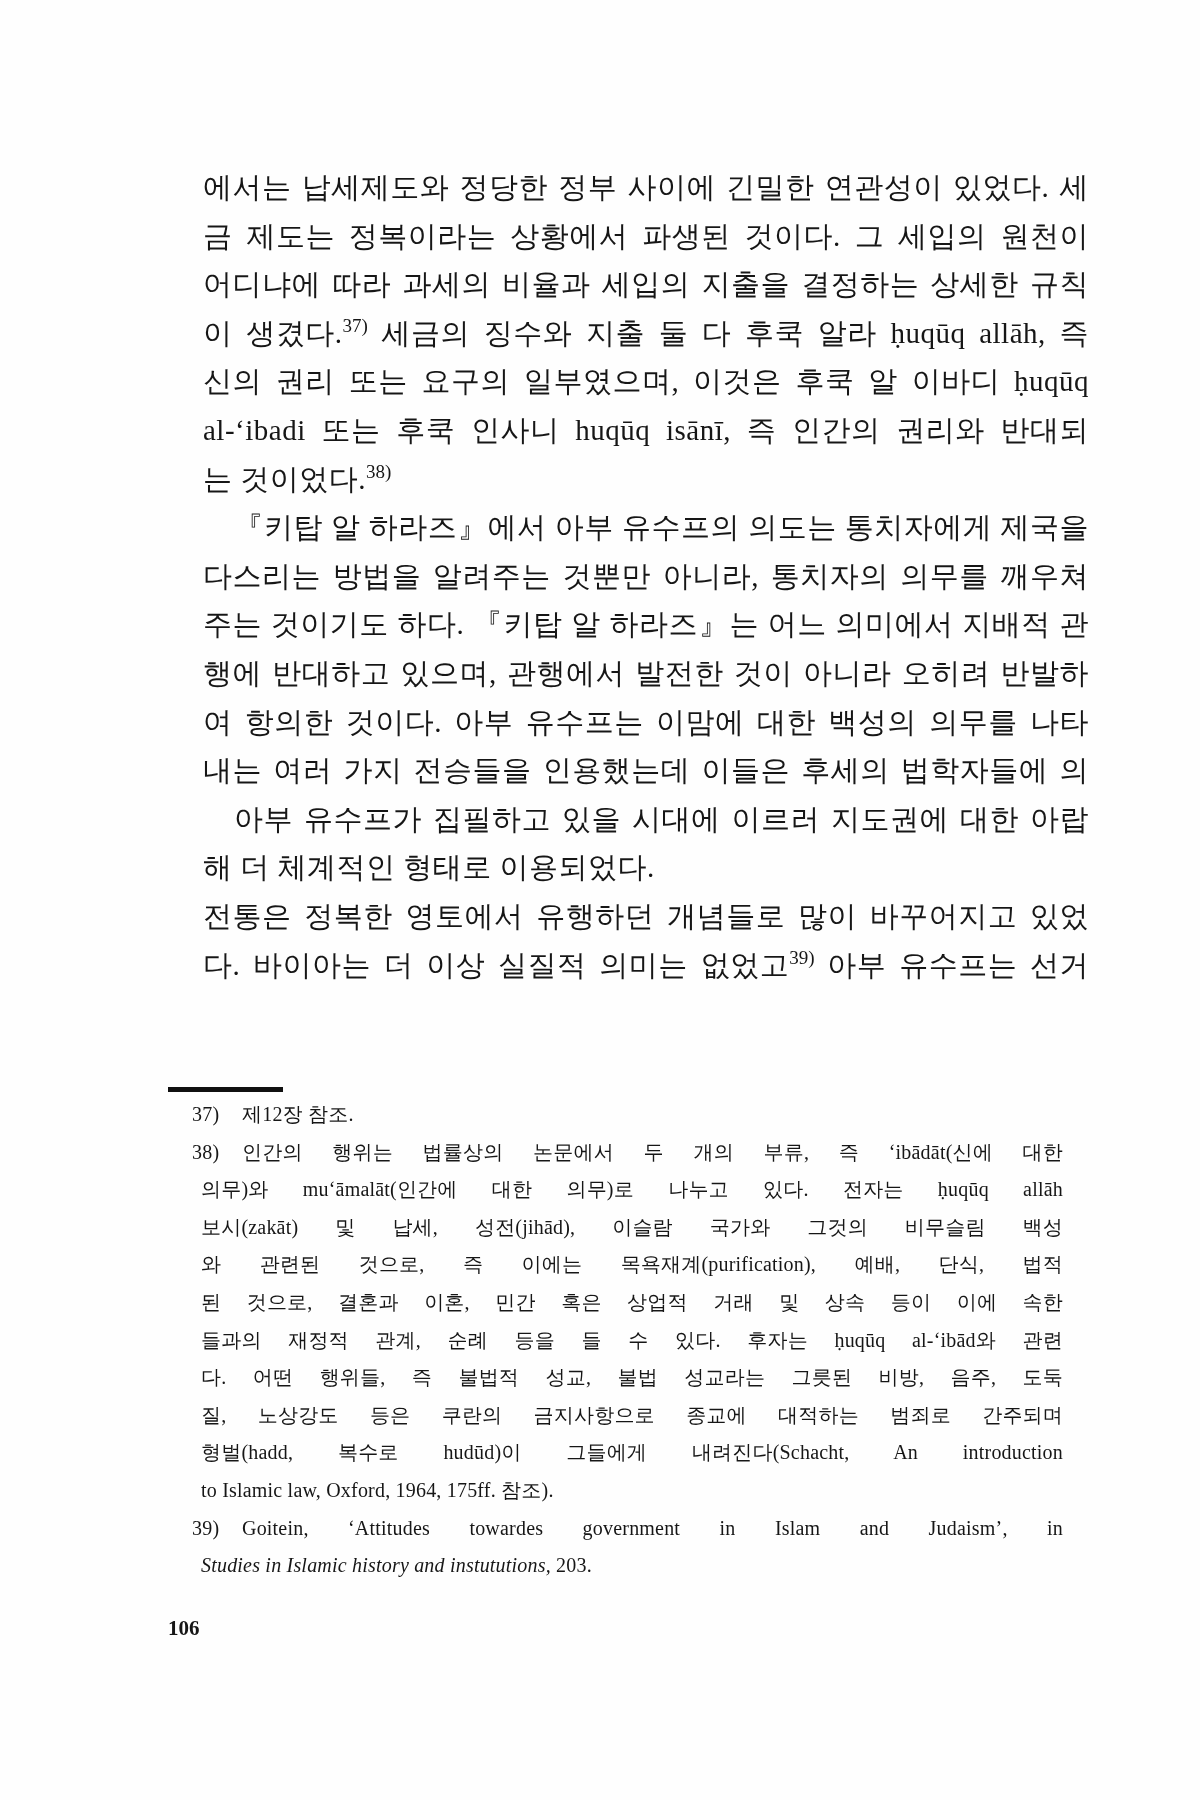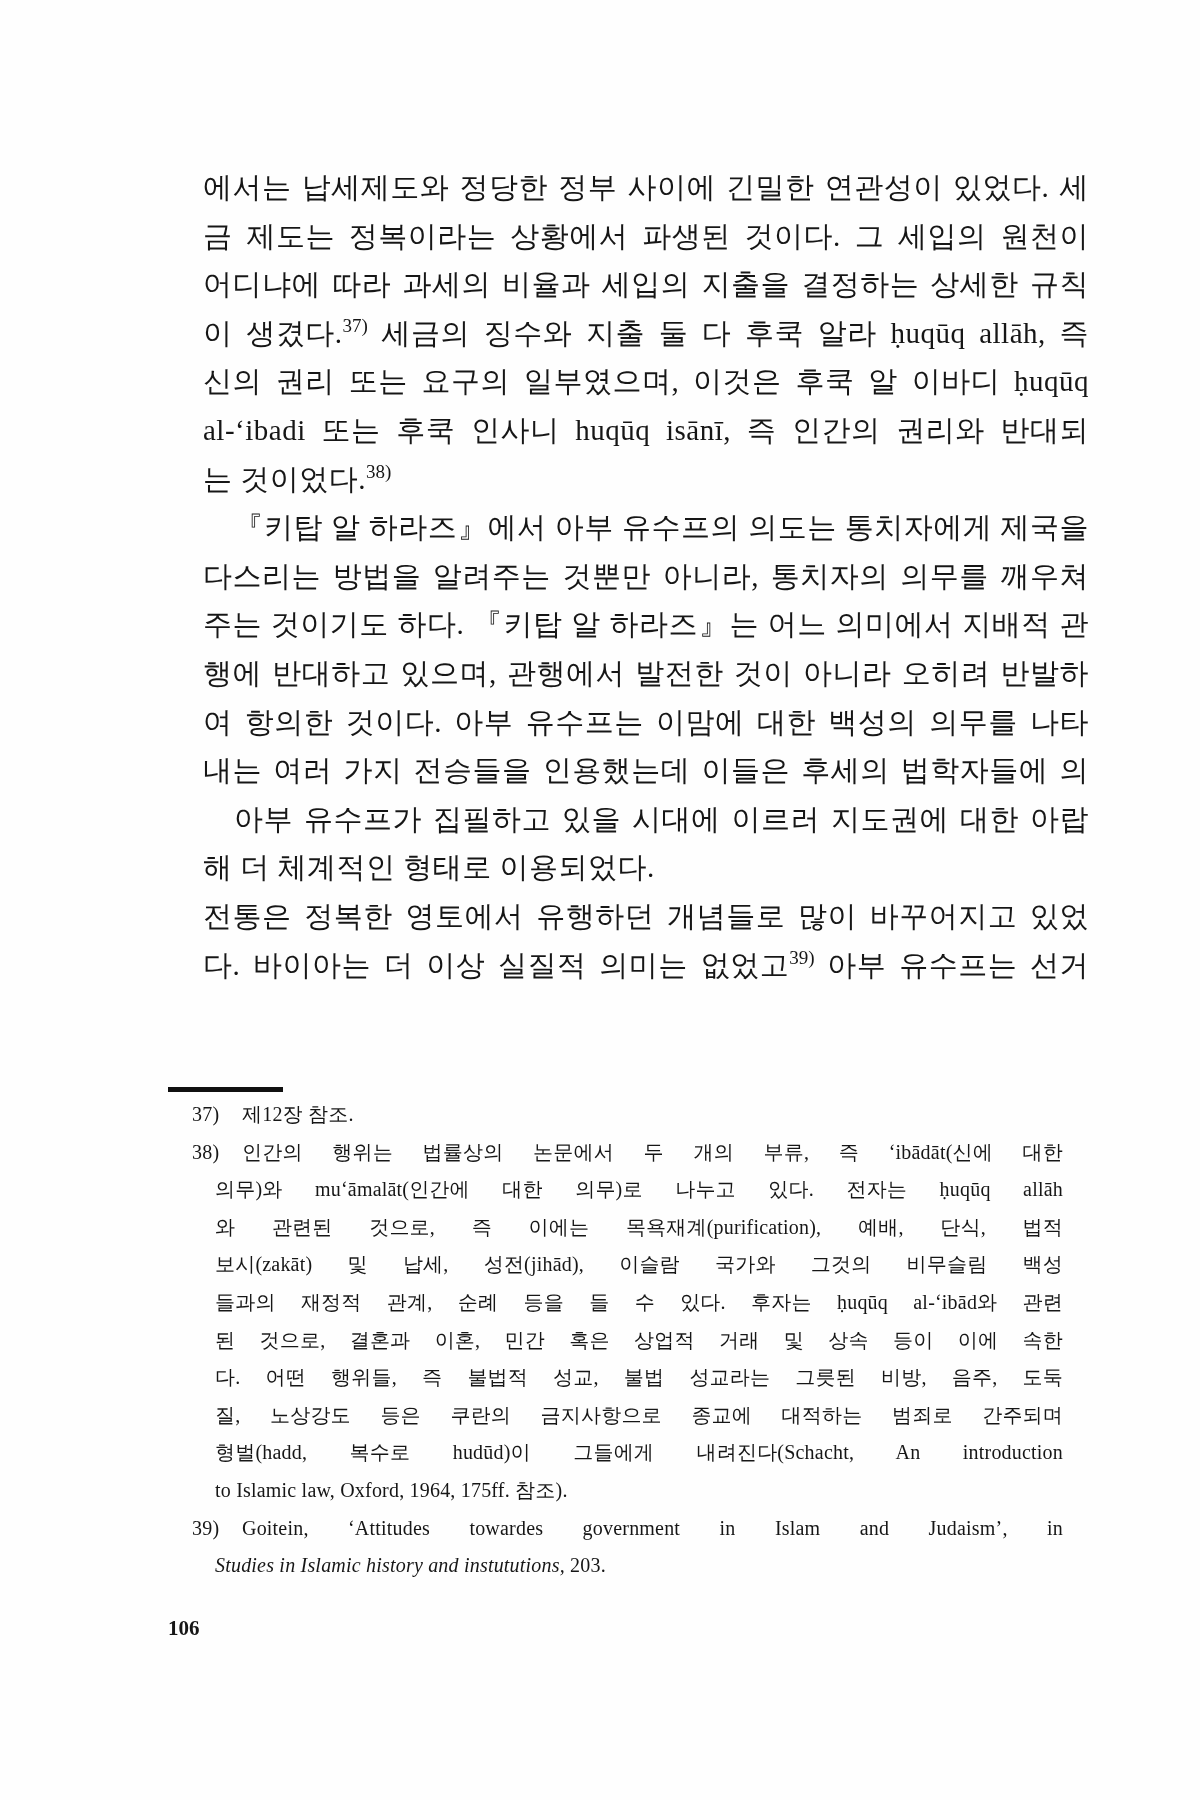--- a/index.html
+++ b/index.html
@@ -73,21 +73,21 @@
     height: 37.6px;
     line-height: 37.6px;
     text-align: justify;
     text-align-last: justify;
     overflow: hidden;
   }
   .fn-line.short {
     text-align-last: left;
   }
   .fn-line.cont {
-    margin-left: 23px;
+    margin-left: 9px;
   }
   .fn-marker {
     display: inline-block;
     width: 50px;
   }
   .italic {
     font-style: italic;
   }
   
   .page-number {
@@ -123,24 +123,24 @@
     <div class="line"><span>전통은 정복한 영토에서 유행하던 개념들로 많이 바꾸어지고 있었</span></div>
     <div class="line"><span>다. 바이아는 더 이상 실질적 의미는 없었고</span><sup class="fnref">39)</sup><span> 아부 유수프는 선거</span></div>
   </div>
 
   <div class="fn-rule"></div>
 
   <div class="footnotes">
     <div class="fn-line short"><span class="fn-marker">37)</span><span>제12장 참조.</span></div>
     <div class="fn-line"><span class="fn-marker">38)</span><span>인간의 행위는 법률상의 논문에서 두 개의 부류, 즉 ‘ibādāt(신에 대한</span></div>
     <div class="fn-line cont"><span>의무)와 mu‘āmalāt(인간에 대한 의무)로 나누고 있다. 전자는 ḥuqūq allāh</span></div>
+    <div class="fn-line cont"><span>보시(zakāt) 및 납세, 성전(jihād), 이슬람 국가와 그것의 비무슬림 백성</span></div>
     <div class="fn-line cont"><span>와 관련된 것으로, 즉 이에는 목욕재계(purification), 예배, 단식, 법적</span></div>
-    <div class="fn-line cont"><span>보시(zakāt) 및 납세, 성전(jihād), 이슬람 국가와 그것의 비무슬림 백성</span></div>
+    <div class="fn-line cont"><span>된 것으로, 결혼과 이혼, 민간 혹은 상업적 거래 및 상속 등이 이에 속한</span></div>
     <div class="fn-line cont"><span>들과의 재정적 관계, 순례 등을 들 수 있다. 후자는 ḥuqūq al-‘ibād와 관련</span></div>
-    <div class="fn-line cont"><span>된 것으로, 결혼과 이혼, 민간 혹은 상업적 거래 및 상속 등이 이에 속한</span></div>
     <div class="fn-line cont"><span>다. 어떤 행위들, 즉 불법적 성교, 불법 성교라는 그릇된 비방, 음주, 도둑</span></div>
     <div class="fn-line cont"><span>질, 노상강도 등은 쿠란의 금지사항으로 종교에 대적하는 범죄로 간주되며</span></div>
     <div class="fn-line cont"><span>형벌(hadd, 복수로 hudūd)이 그들에게 내려진다(Schacht, An introduction</span></div>
     <div class="fn-line cont short"><span>to Islamic law, Oxford, 1964, 175ff. 참조).</span></div>
     <div class="fn-line"><span class="fn-marker">39)</span><span>Goitein, ‘Attitudes towardes government in Islam and Judaism’, in</span></div>
     <div class="fn-line cont short"><span class="italic">Studies in Islamic history and instututions,</span><span> 203.</span></div>
   </div>
 
   <div class="page-number">106</div>
 

